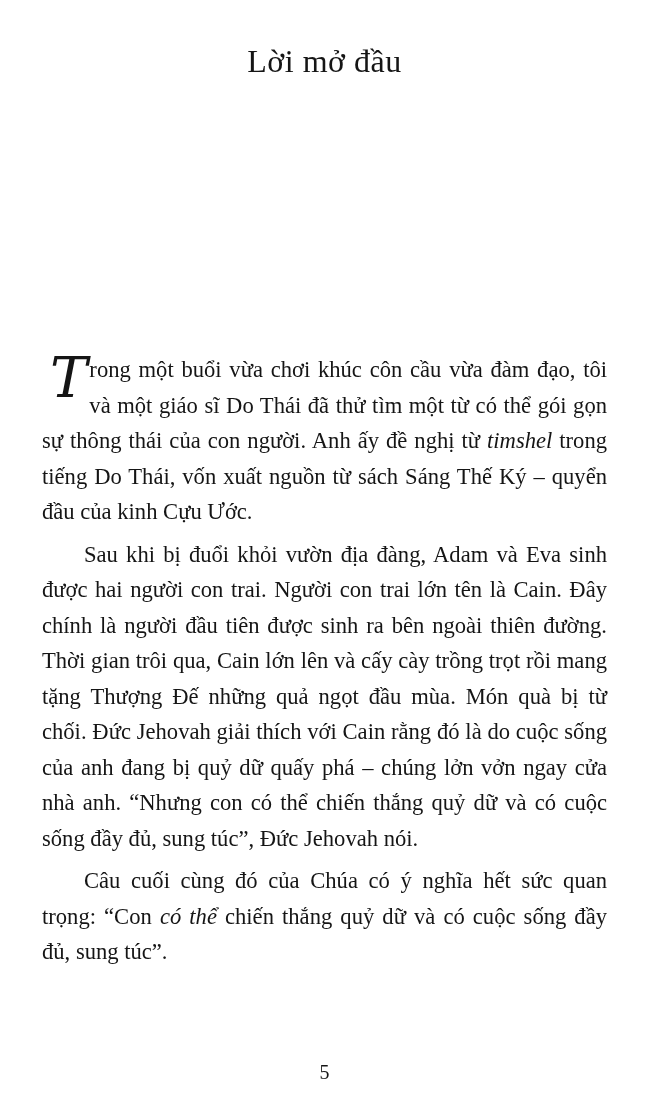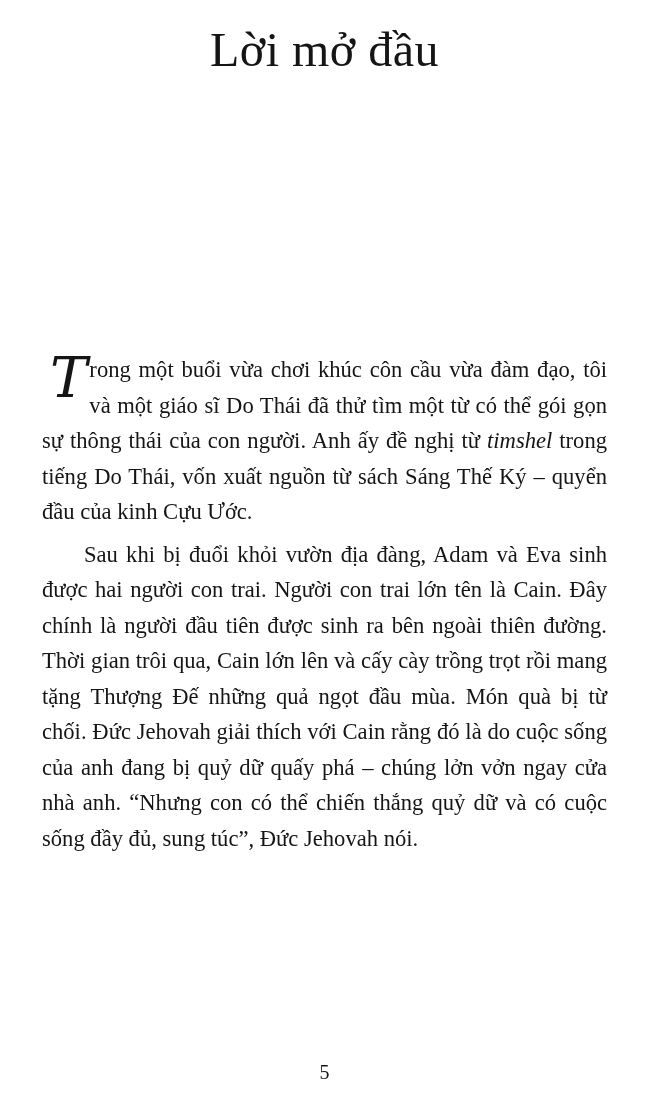--- a/index.html
+++ b/index.html
@@ -15,25 +15,25 @@
     color: #151515;
     overflow: hidden;
   }
   .page {
     position: absolute;
     inset: 0;
     padding: 0;
   }
   .chapter-title {
     text-align: center;
-    font-size: 48px;
+    font-size: 32px;
     font-weight: 400;
     letter-spacing: 0.5px;
-    margin: 9px;
-    padding-top: 12px;
+    margin: 0;
+    padding-top: 42px;
     line-height: 1.2;
   }
   .body-area {
     position: absolute;
     left: 42px;
     right: 42px;
     top: 352px;
   }
   p.para {
     margin: 0 0 2px 0;
@@ -82,17 +82,20 @@
 
   <div class="body-area">
     <p class="para first">
       <span class="dropcap">T</span><span>rong một buổi vừa chơi khúc côn cầu vừa đàm đạo, tôi và một giáo sĩ Do Thái đã thử tìm một từ có thể gói gọn sự thông thái của con người. Anh ấy đề nghị từ </span><span class="ital">timshel</span><span> trong tiếng Do Thái, vốn xuất nguồn từ sách Sáng Thế Ký – quyển đầu của kinh Cựu Ước.</span>
     </p>
 
     <p class="para">
       <span>Sau khi bị đuổi khỏi vườn địa đàng, Adam và Eva sinh được hai người con trai. Người con trai lớn tên là Cain. Đây chính là người đầu tiên được sinh ra bên ngoài thiên đường. Thời gian trôi qua, Cain lớn lên và cấy cày trồng trọt rồi mang tặng Thượng Đế những quả ngọt đầu mùa. Món quà bị từ chối. Đức Jehovah giải thích với Cain rằng đó là do cuộc sống của anh đang bị quỷ dữ quấy phá – chúng lởn vởn ngay cửa nhà anh. “Nhưng con có thể chiến thắng quỷ dữ và có cuộc sống đầy đủ, sung túc”, Đức Jehovah nói.</span>
     </p>
 
+    <p class="para">
+      <span>Câu cuối cùng đó của Chúa có ý nghĩa hết sức quan trọng: “Con </span><span class="ital">có thể</span><span> chiến thắng quỷ dữ và có cuộc sống đầy đủ, sung túc”.</span>
+    </p>
   </div>
 
   <div class="page-number">5</div>
 
 </div>
 
 </body></html>

